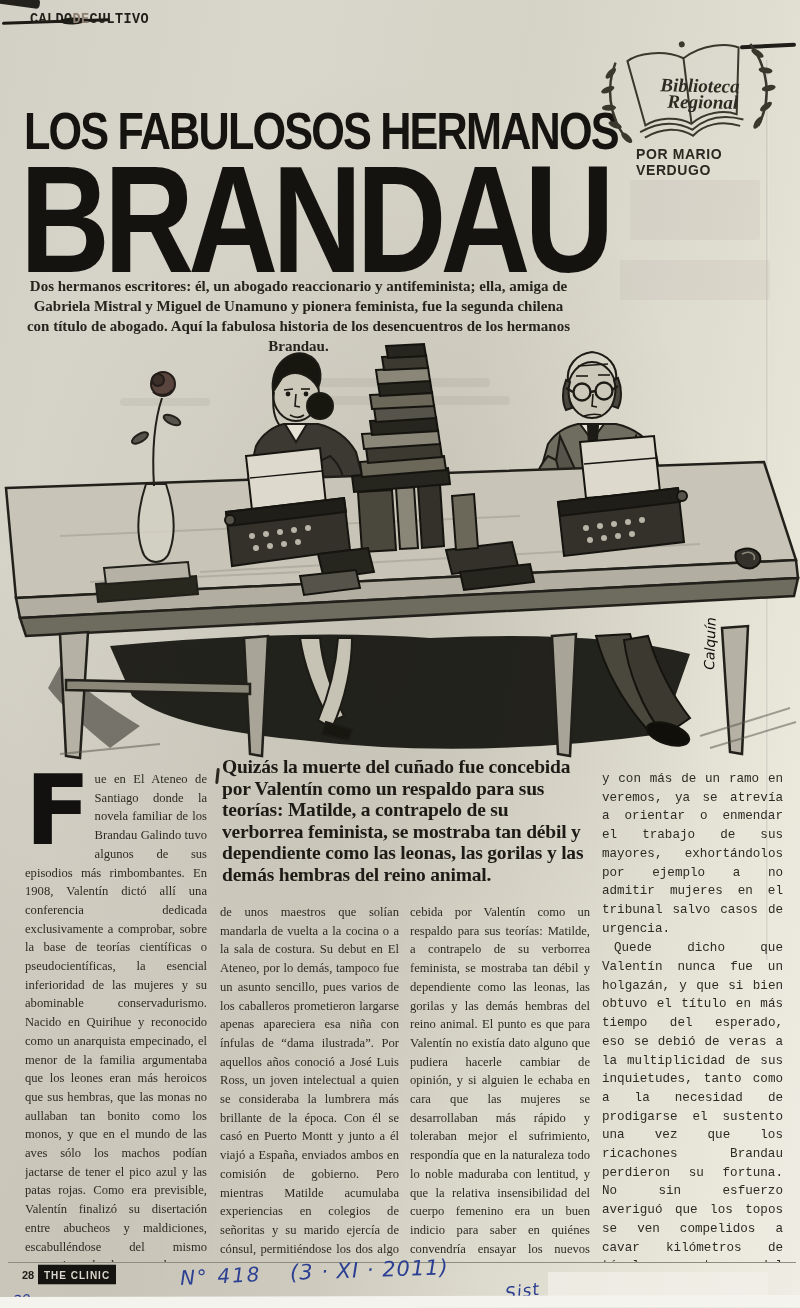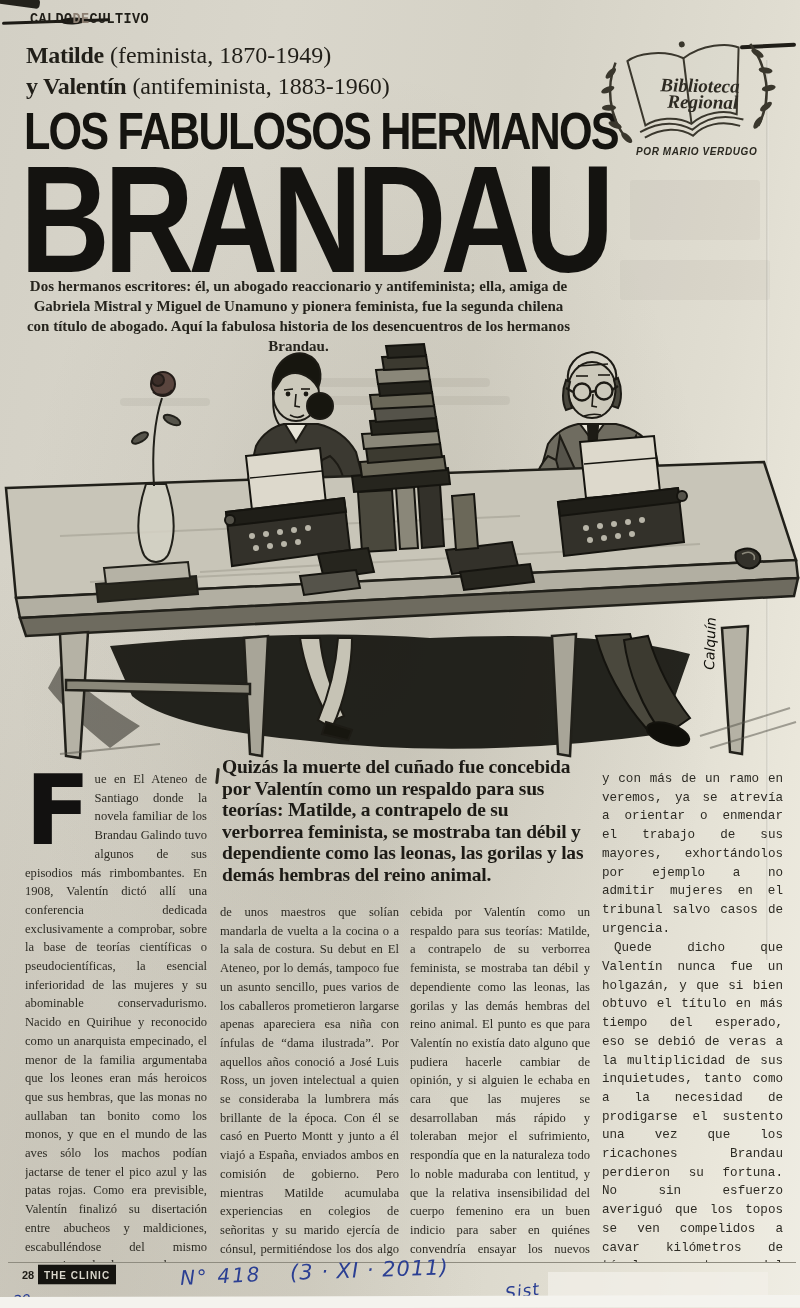--- a/index.html
+++ b/index.html
@@ -31,21 +31,21 @@
   .title1{position:absolute;left:24px;top:100px;font-family:"Liberation Sans",sans-serif;
     font-weight:bold;font-size:47px;letter-spacing:-2px;color:#151410;
     transform:scaleX(0.92) scaleY(1.12);transform-origin:left top;white-space:nowrap;}
   .title2{position:absolute;left:20px;top:142px;font-family:"Liberation Sans",sans-serif;
     font-weight:bold;font-size:150px;letter-spacing:-7px;color:#141310;line-height:1;
     transform:scaleX(0.83) scaleY(1.02);transform-origin:left top;white-space:nowrap;}
 
   
   .stamp{position:absolute;left:598px;top:36px;width:180px;height:118px;transform:rotate(-7deg);}
   .stamp-byline{position:absolute;left:636px;top:146px;font-family:"Liberation Sans",sans-serif;
-    font-weight:bold;font-size:10px;letter-spacing:0.6px;color:#2a2820;font-style:italic;}
+    font-weight:bold;font-size:14px;letter-spacing:0.6px;color:#2a2820;}
 
   
   .deck{position:absolute;left:26px;top:276px;width:545px;font-size:15px;font-weight:bold;
     line-height:20px;color:#26241d;text-align:center;}
 
   
   .illus{position:absolute;left:0px;top:336px;width:800px;height:430px;}
 
   
   .col{position:absolute;top:770px;width:182px;height:492px;overflow:hidden;
@@ -85,24 +85,20 @@
 
   <div class="corner-ink"></div>
   <div class="pen-line"></div>
   <div class="ink-dash-tr"></div>
   <div class="crease"></div>
   <div class="ghost" style="left:630px;top:180px;width:130px;height:60px;"></div>
   <div class="ghost" style="left:620px;top:260px;width:150px;height:40px;"></div>
 
   <div class="kicker"><span>CALDO</span><span class="de">DE</span><span>CULTIVO</span></div>
 
-  <div class="subhead">
-    <div><span class="nm">Matilde</span><span> (feminista, 1870-1949)</span></div>
-    <div><span class="nm">y Valentín</span><span> (antifeminista, 1883-1960)</span></div>
-  </div>
   <div class="title1">LOS FABULOSOS HERMANOS</div>
   <div class="title2">BRANDAU</div>
 
   <svg class="stamp" viewBox="0 0 180 118">
     <g stroke="#3a372d" fill="none" stroke-width="2">
 
       <path d="M22,18 C10,40 8,70 24,96" stroke-width="2.5"></path>
       <g fill="#3a372d" stroke="none">
         <ellipse cx="16" cy="28" rx="7" ry="3" transform="rotate(-40 16 28)"></ellipse>
         <ellipse cx="11" cy="44" rx="7" ry="3" transform="rotate(-15 11 44)"></ellipse>

